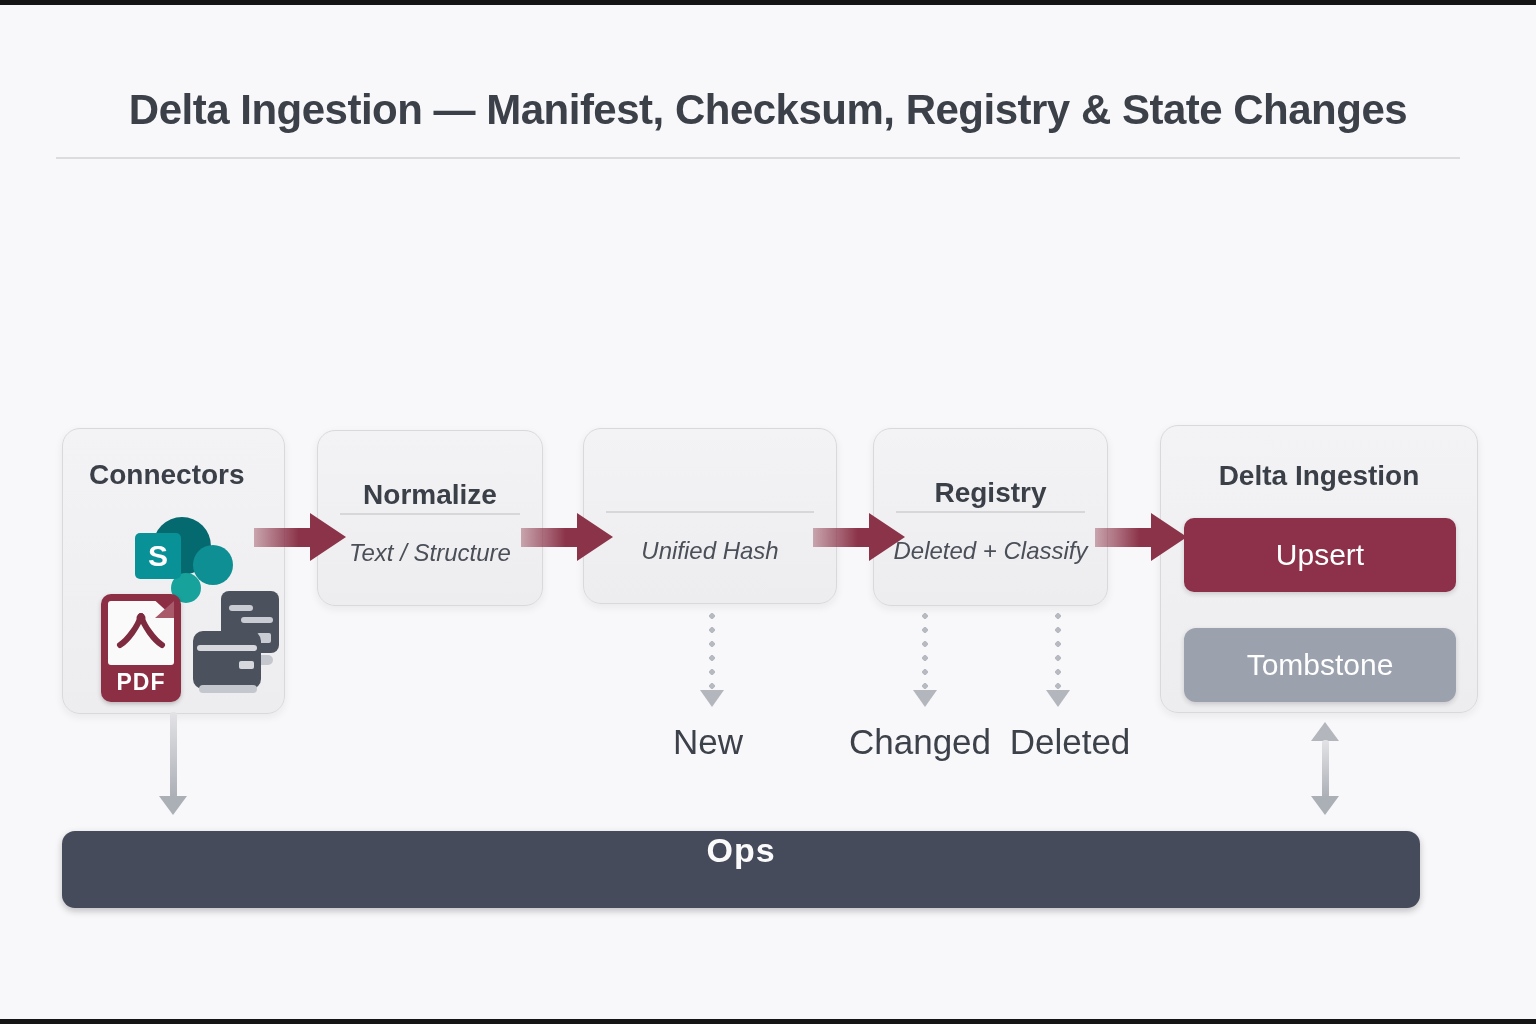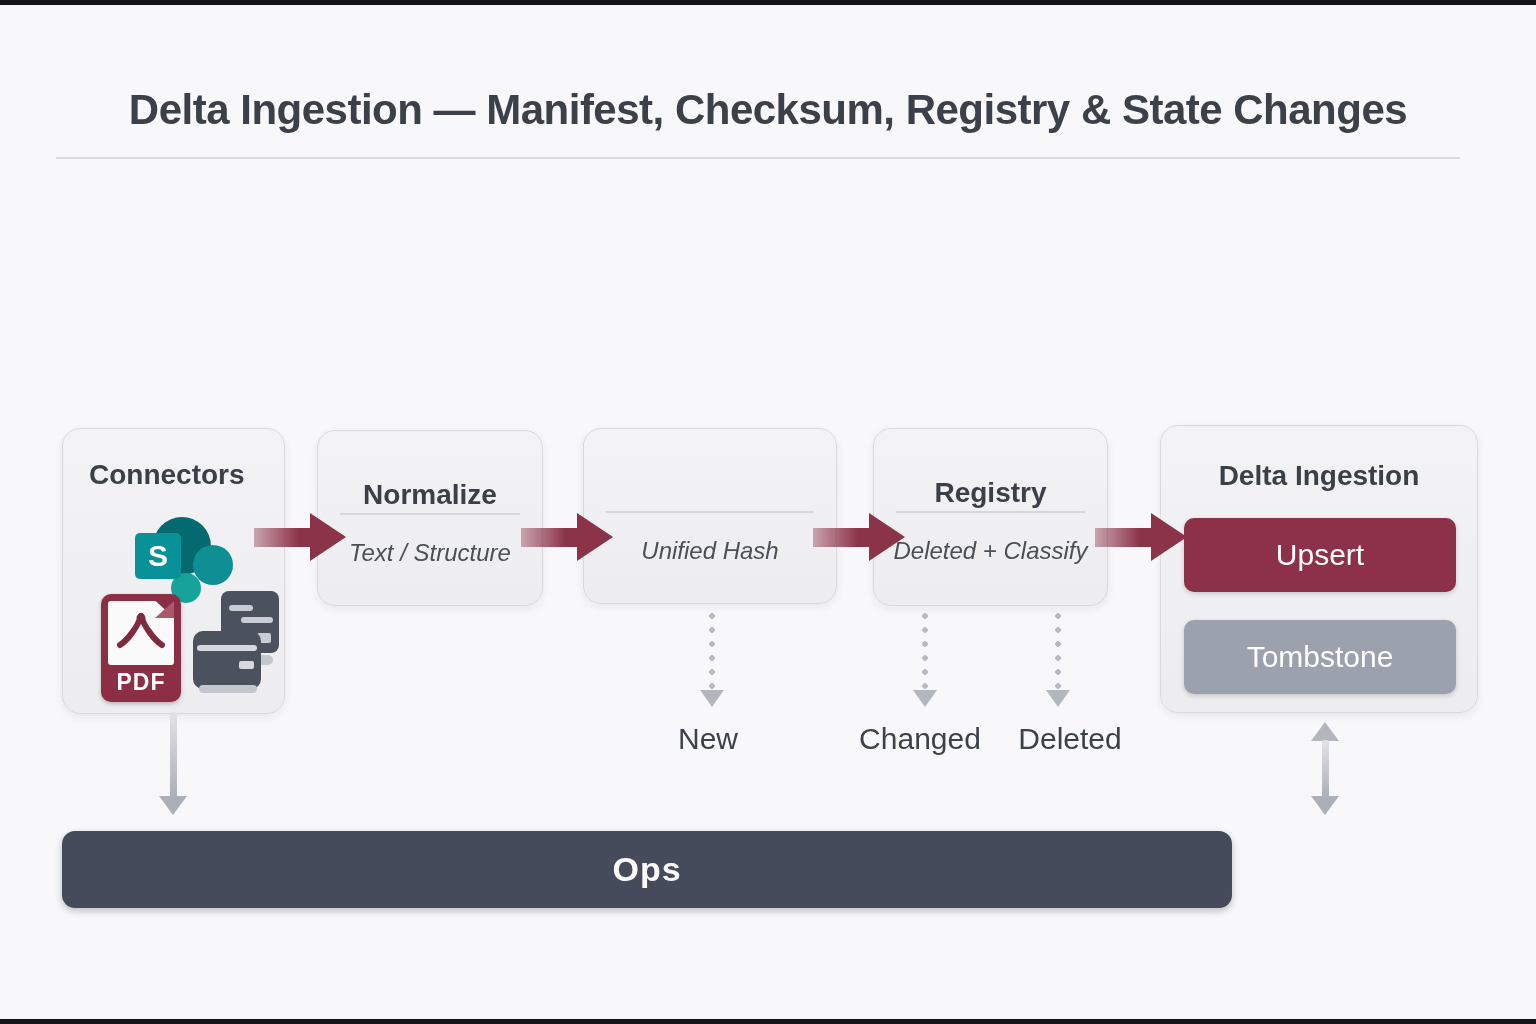--- a/index.html
+++ b/index.html
@@ -81,21 +81,21 @@
   .chip {
     position: absolute;
     left: 23px; width: 272px; height: 74px;
     border-radius: 10px;
     display: flex; align-items: center; justify-content: center;
     color: #ffffff;
     font-size: 30px;
     box-shadow: 0 2px 5px rgba(30,30,40,0.18);
   }
   #chip-upsert { top: 92px; background: #8c3149; font-weight: 400; }
-  #chip-tombstone { top: 194px; background: #9ba1ad; }
+  #chip-tombstone { top: 202px; background: #9ba1ad; border-radius: 12px; }
 
   
   .flow-arrow { position: absolute; height: 48px; }
   .flow-arrow .shaft {
     position: absolute; left: 0; top: 15px; height: 19px;
     background: linear-gradient(90deg, rgba(141,52,72,0.40), #8b3348 80%);
   }
   .flow-arrow .head {
     position: absolute; top: 0; width: 0; height: 0;
     border-top: 24px solid transparent;
@@ -125,21 +125,21 @@
   #dot-new      { left: 708px;  top: 612px; height: 78px; }
   #dot-new-h    { left: 700px;  top: 690px; }
   #dot-changed  { left: 921px;  top: 612px; height: 78px; }
   #dot-changed-h{ left: 913px;  top: 690px; }
   #dot-deleted  { left: 1054px; top: 612px; height: 78px; }
   #dot-deleted-h{ left: 1046px; top: 690px; }
 
   .state-label {
     position: absolute;
     top: 722px;
-    font-size: 30px;
+    font-size: 35px;
     color: #3c414a;
     text-align: center;
     width: 160px;
   }
   #label-new     { left: 628px; }
   #label-changed { left: 840px; }
   #label-deleted { left: 990px; }
 
   
   .gray-stem {
@@ -158,25 +158,25 @@
   #conn-ops-stem { left: 170px; top: 712px; height: 86px; }
   #conn-ops-head { left: 159px; top: 796px; }
 
   #delta-ops-stem { left: 1322px; top: 740px; height: 58px; }
   #delta-ops-up   { left: 1311px; top: 722px; }
   #delta-ops-down { left: 1311px; top: 796px; }
 
   
   .ops-bar {
     position: absolute;
-    left: 62px; top: 831px; width: 1170px; height: 77px;
+    left: 62px; top: 831px; width: 1358px; height: 77px;
     background: #454b5a;
     border-radius: 13px;
     box-shadow: 0 3px 7px rgba(20,20,30,0.25);
-    display: flex; align-items: center; justify-content: center;
+    display: flex; justify-content: center;
   }
   .ops-label {
     color: #fafafa;
     font-size: 34px;
     font-weight: 700;
     letter-spacing: 1px;
   }
 
   
   .icon-cluster { position: absolute; left: 0; top: 70px; width: 223px; height: 210px; }

